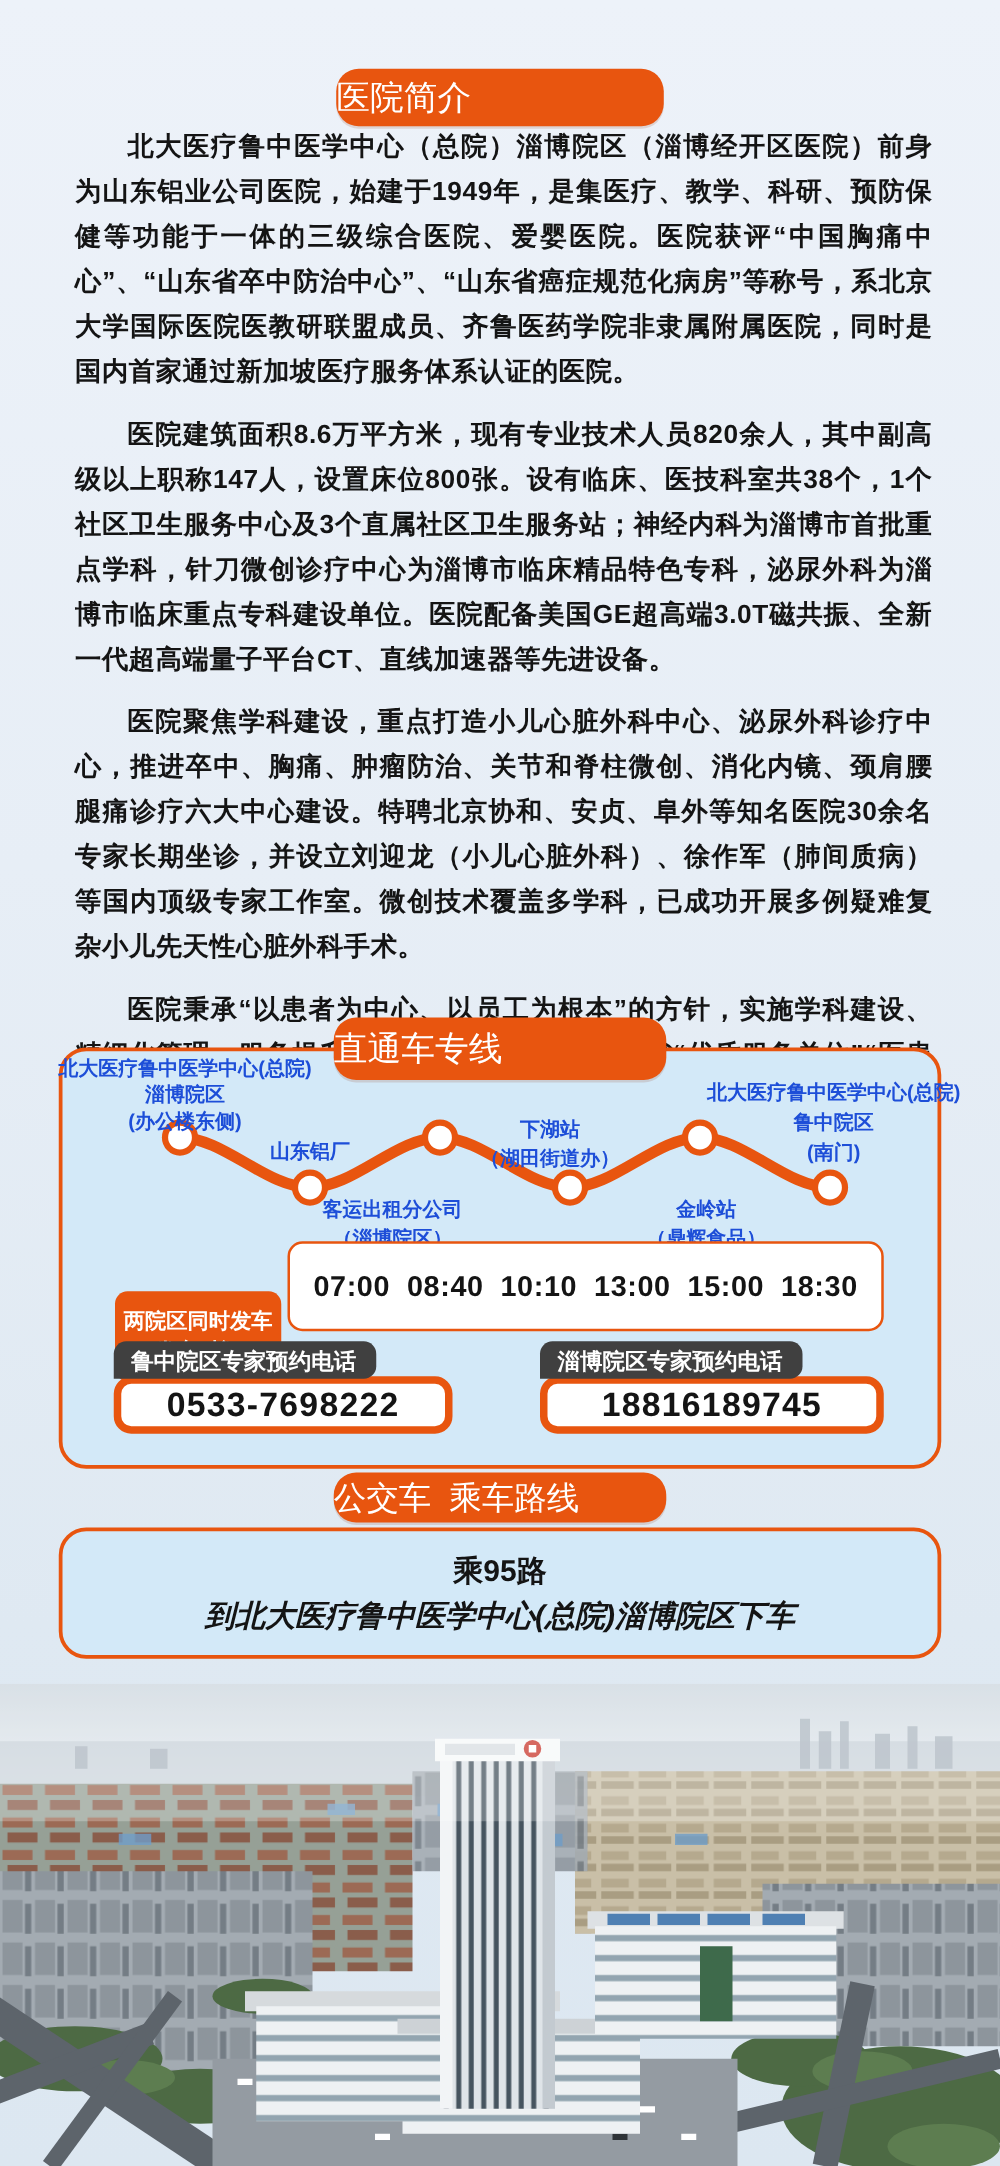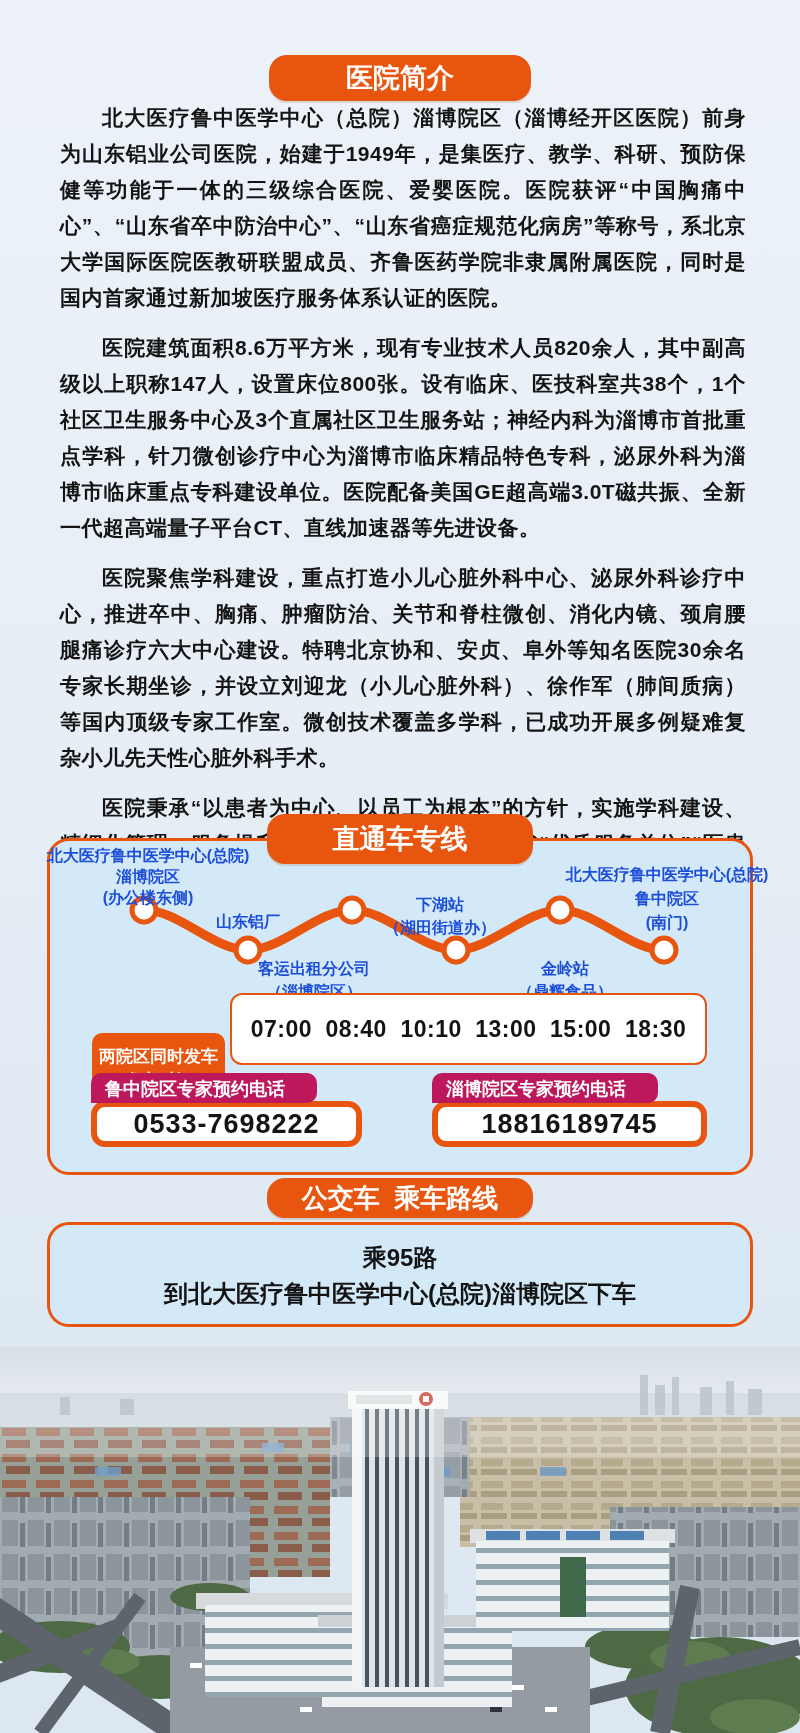--- a/index.html
+++ b/index.html
@@ -3,22 +3,22 @@
 <meta charset="utf-8">
 <style>
   html,body{margin:0;padding:0;background:#cfd8e2;}
   .page{
     position:relative;width:800px;height:1733px;margin:0 auto;overflow:hidden;
     background:linear-gradient(180deg,#edf2f9 0%,#e7eef6 40%,#dfe9f2 75%,#dce7f1 100%);
     font-family:"Liberation Sans","DejaVu Sans",sans-serif;color:#141414;
   }
   .pill{
     position:absolute;left:50%;transform:translateX(-50%);
-    background:#E8550F;color:#fff;font-weight:700;white-space:pre;
-    display:flex;align-items:center;justify-content:center;
+    background:#E8550F;color:#fff;font-weight:400;white-space:pre;
+    display:flex;align-items:center;justify-content:flex-start;
     border-radius:18px;box-shadow:0 2px 0 rgba(140,40,0,.15);z-index:3;
   }
   .pill-intro{top:55px;width:262px;height:46px;font-size:27px;}
   .pill-shuttle{top:814px;width:266px;height:50px;font-size:27px;}
   .pill-bus{top:1178px;width:266px;height:40px;font-size:26px;}
   .intro-text{position:absolute;top:100px;left:60px;right:54px;}
   .intro-text p{
     margin:0 0 14px 0;font-size:21px;line-height:36px;font-weight:700;
     text-align:justify;text-align-last:left;text-indent:2em;letter-spacing:.5px;
   }
@@ -51,32 +51,32 @@
     position:absolute;left:180px;top:152px;width:477px;height:72px;box-sizing:border-box;
     background:#fff;border:2px solid #E8550F;border-radius:12px;
     display:flex;align-items:center;justify-content:space-around;padding:0 12px;
   }
   .time{font-size:23px;font-weight:700;letter-spacing:.5px;}
   
   .phone-group{position:absolute;top:232px;width:271px;}
   .phone-left{left:41px;}
   .phone-right{left:382px;width:275px;}
   .phone-tab{
-    display:inline-block;background:#be185d;color:#fff;font-size:18px;font-weight:700;
-    line-height:28px;padding:2px 32px 0 14px;border-radius:10px 10px 10px 0;white-space:nowrap;
+    display:inline-block;background:#404040;color:#fff;font-size:18px;font-weight:700;
+    line-height:28px;padding:2px 16px 0 14px;border-radius:10px 10px 10px 0;white-space:nowrap;
   }
   .phone-num{
     margin-top:-2px;background:#fff;border:6px solid #E8550F;border-radius:14px;
     height:34px;display:flex;align-items:center;justify-content:center;
     font-size:27px;font-weight:700;letter-spacing:1px;
   }
   
   .bus-card{display:flex;flex-direction:column;align-items:center;justify-content:flex-start;padding-top:18px;}
   .bus-line{font-size:24px;font-weight:700;line-height:30px;text-align:center;}
-  .bus-line + .bus-line{margin-top:6px;}
+  .bus-line + .bus-line{margin-top:6px;font-style:italic;}
   
   .photo{position:absolute;left:0;top:1347px;width:800px;height:386px;}
 </style>
 </head>
 <body>
 
 <div class="page">
 
   <div class="pill pill-intro">
     <span>医院简介</span>

